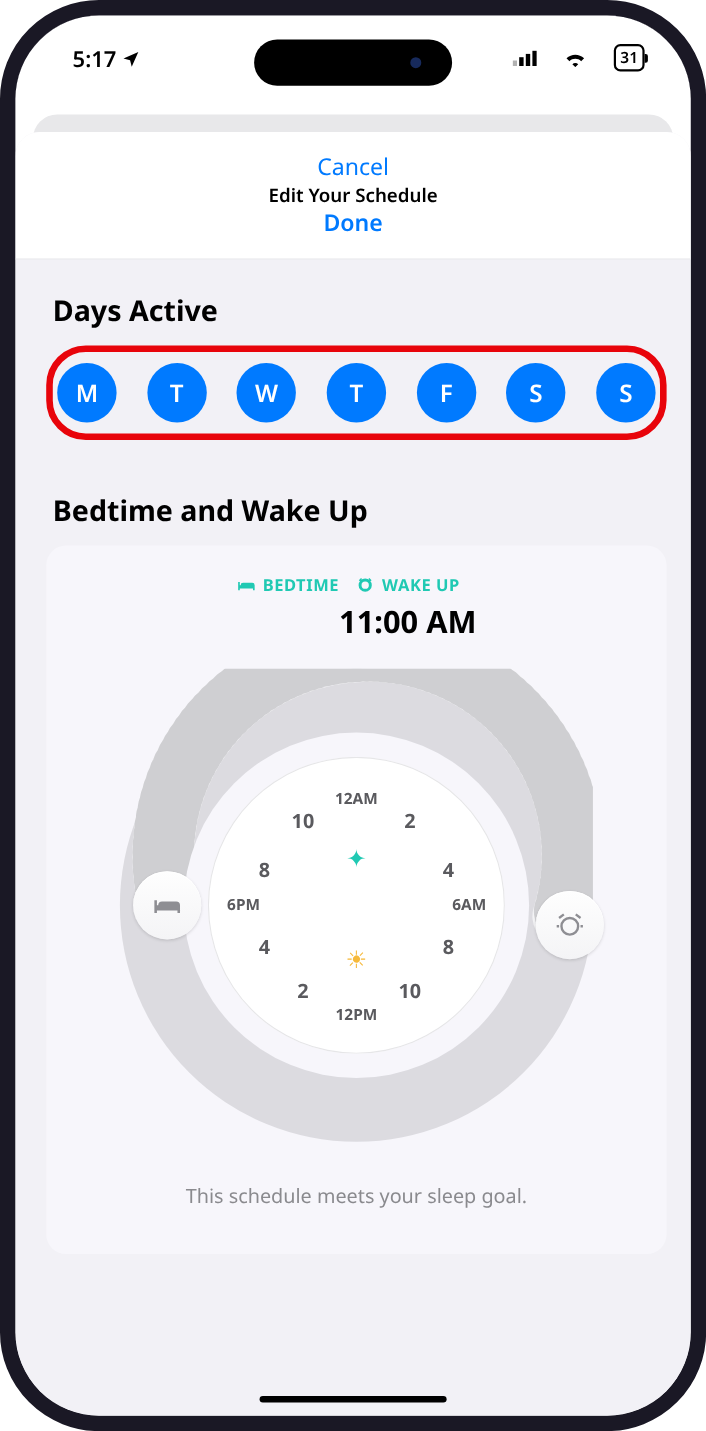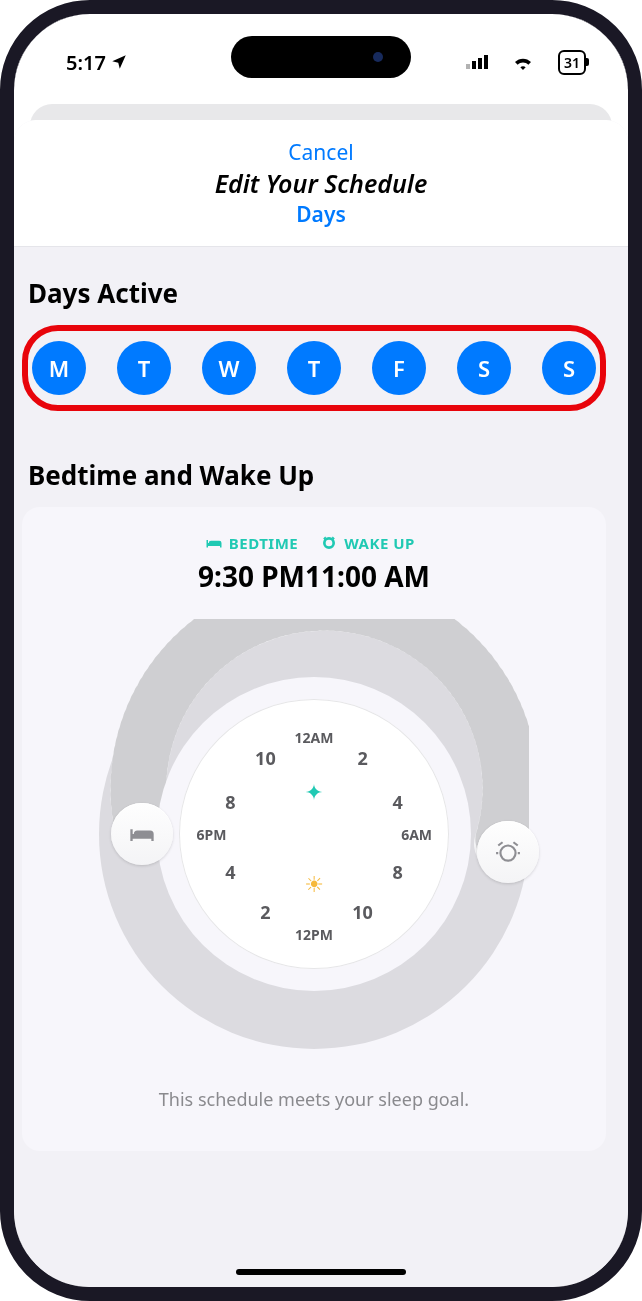--- a/index.html
+++ b/index.html
@@ -22,44 +22,44 @@
   
   .island{
     position:absolute;top:22px;left:50%;transform:translateX(-50%);
     width:180px;height:42px;background:#000;border-radius:30px;z-index:20;
   }
   .island::after{content:"";position:absolute;right:28px;top:50%;transform:translateY(-50%);
     width:10px;height:10px;border-radius:50%;background:#172a5c;}
   
   .status{
     position:absolute;top:0;left:0;right:0;height:70px;z-index:15;
-    display:flex;justify-content:space-between;align-items:center;
+    display:flex;justify-content:space-between;align-items:flex-start;
     padding:26px 42px 0 52px;font-weight:600;font-size:20px;color:#000;
   }
   .status .right{display:flex;align-items:center;gap:24px;}
   .status svg{display:block;}
   .batt{border:2px solid #000;border-radius:6px;display:flex;align-items:center;font-size:14px;
     padding:1px 4px;position:relative;}
   .batt::after{content:"";position:absolute;right:-5px;top:50%;transform:translateY(-50%);
     width:3px;height:8px;background:#000;border-radius:0 2px 2px 0;}
   
   .back-card{position:absolute;top:90px;left:16px;right:16px;height:60px;
     background:#E8E8EA;border-radius:22px 22px 0 0;}
   .modal{
     position:absolute;top:106px;left:0;right:0;bottom:0;background:var(--bg-grey);
     border-radius:22px 22px 0 0;overflow:hidden;
   }
   .nav{
     display:flex;justify-content:space-between;align-items:center;
     padding:18px 24px;background:#fff;border-bottom:1px solid #E5E5EA;flex-direction:column;
   }
   .nav .link{color:var(--ios-blue);font-size:21px;}
-  .nav .title{font-size:25px;font-weight:600;font-style:italic;}
+  .nav .title{font-size:17px;font-weight:600;}
   .nav .done{font-weight:600;}
-  .content{padding:28px 22px 0 8px;}
+  .content{padding:28px 22px 0 8px;margin-left:20px;}
   .h{font-size:26px;font-weight:700;margin:0 0 14px 6px;}
   
   .days-wrap{
     border:6px solid #E8040B;border-radius:36px;padding:10px 4px;margin-bottom:46px;
     display:flex;justify-content:space-between;
   }
   .day{
     width:54px;height:54px;border-radius:50%;background:var(--ios-blue);color:#fff;
     display:flex;align-items:center;justify-content:center;font-size:22px;font-weight:600;
   }
@@ -128,21 +128,21 @@
           </span>
       </div>
     </div>
 
     <div class="back-card"></div>
 
     <div class="modal">
       <div class="nav">
         <span class="link">Cancel</span>
         <span class="title">Edit Your Schedule</span>
-        <span class="link done">Days</span>
+        <span class="link done">Done</span>
       </div>
 
       <div class="content">
         <div class="h">Days Active</div>
         <div class="days-wrap">
           <div class="day">M</div>
           <div class="day">T</div>
           <div class="day">W</div>
           <div class="day">T</div>
           <div class="day">F</div>
@@ -154,21 +154,20 @@
 
         <div class="card">
           <div class="times">
             <div class="timecol">
               <div class="lbl">
                 <svg width="18" height="14" viewBox="0 0 24 16" fill="currentColor">
                     <path d="M2 4v10h2v-2h16v2h2V8a3 3 0 0 0-3-3H8a3 3 0 0 0-3 3H4V4H2z"></path>
                   </svg>
                 <span>BEDTIME</span>
               </div>
-              <div class="val">9:30 PM</div>
             </div>
             <div class="timecol">
               <div class="lbl">
                 <svg width="18" height="16" viewBox="0 0 24 24" fill="currentColor">
                     <path d="M12 4a8 8 0 1 0 8 8 8 8 0 0 0-8-8zm0 14a6 6 0 1 1 6-6 6 6 0 0 1-6 6zM4 6l3-3M20 6l-3-3" stroke="currentColor" stroke-width="2" fill="none"></path>
                   </svg>
                 <span>WAKE UP</span>
               </div>
               <div class="val">11:00 AM</div>
             </div>

